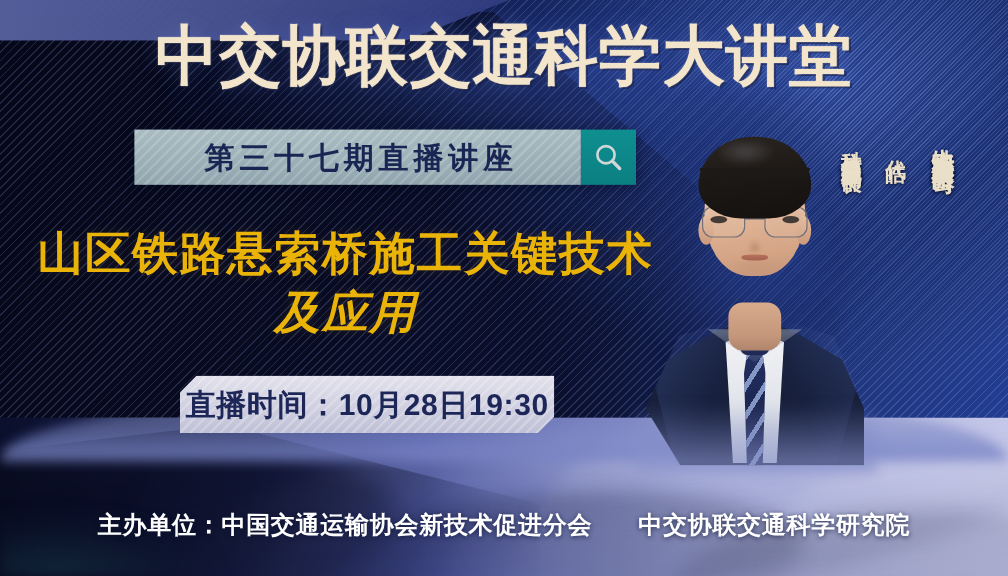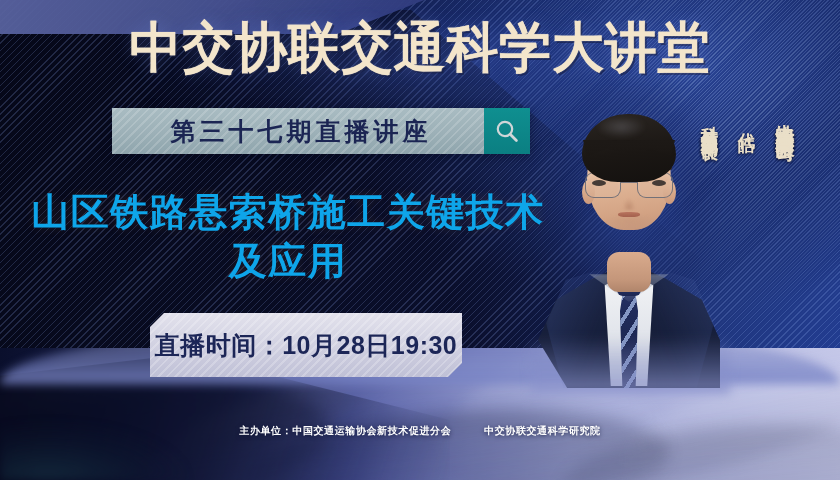--- a/index.html
+++ b/index.html
@@ -469,33 +469,33 @@
   
   .headline {
     position: absolute;
     left: 18px;
     top: 188px;
     width: 540px;
     text-align: center;
     font-size: 38px;
     line-height: 49px;
     font-weight: 700;
-    color: #0ea5e9;
+    color: #eab308;
     letter-spacing: 1.5px;
     text-shadow: 0 1px 2px rgba(10,14,40,0.6), 0 0 10px rgba(190,130,55,0.18);
   }
-  .headline .l2 { display: block; }
+  .headline .l2 { display: block; font-style: italic; }
 
   
   .time-pill {
     position: absolute;
     left: 150px;
     top: 313px;
     width: 312px;
-    height: 64px;
+    height: 48px;
     background:
       repeating-linear-gradient(-45deg,
         rgba(255,255,255,0.00) 0px, rgba(255,255,255,0.00) 4px,
         rgba(255,255,255,0.22) 4px, rgba(255,255,255,0.22) 6px),
       linear-gradient(180deg, #e2e1ec 0%, #d2d2e2 48%, #bfc0d6 100%);
     clip-path: polygon(14px 0, 100% 0, 100% calc(100% - 14px), calc(100% - 14px) 100%, 0 100%, 0 14px);
     display: flex;
     align-items: center;
     justify-content: center;
     box-shadow: 0 3px 14px rgba(6,10,34,0.5);
@@ -536,21 +536,21 @@
   }
   .vcol-person .vname { letter-spacing: 2px; }
   .vcol-person .vrole { letter-spacing: 2px; }
 
   
   .footer {
     position: absolute;
     left: 0; right: 0;
     top: 424px;
     text-align: center;
-    font-size: 10px;
+    font-size: 20px;
     font-weight: 700;
     color: #ffffff;
     letter-spacing: 0.6px;
     text-shadow: 0 1px 4px rgba(10,16,48,0.75);
     white-space: nowrap;
   }
   .footer .gap { display: inline-block; width: 26px; }
 </style>
 </head>
 <body>

